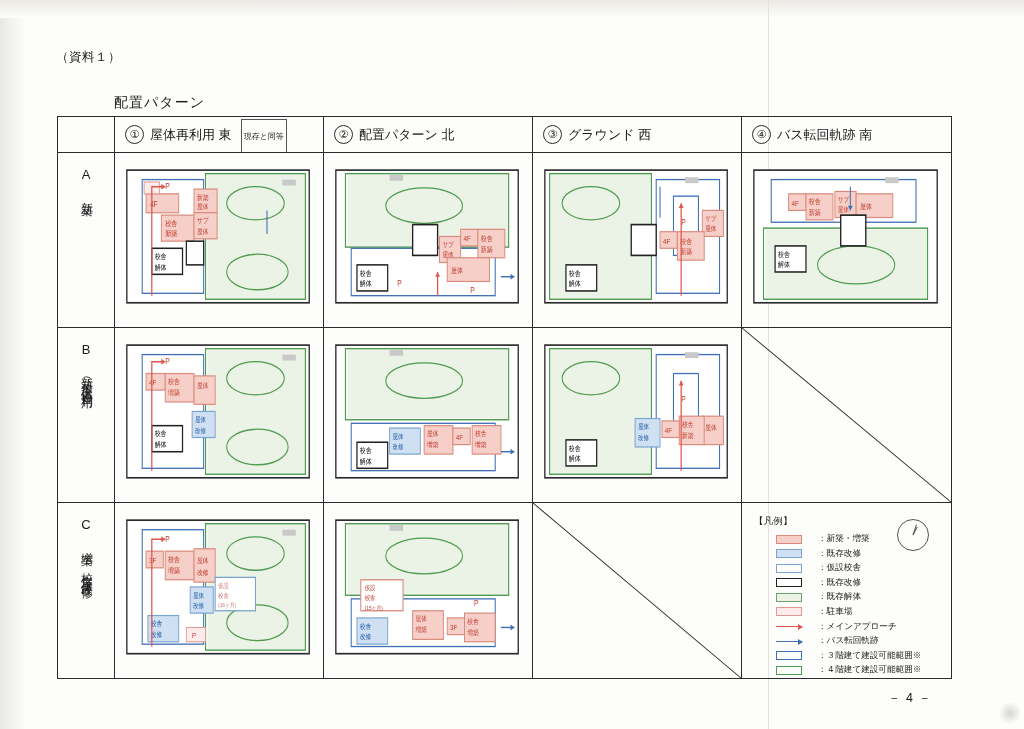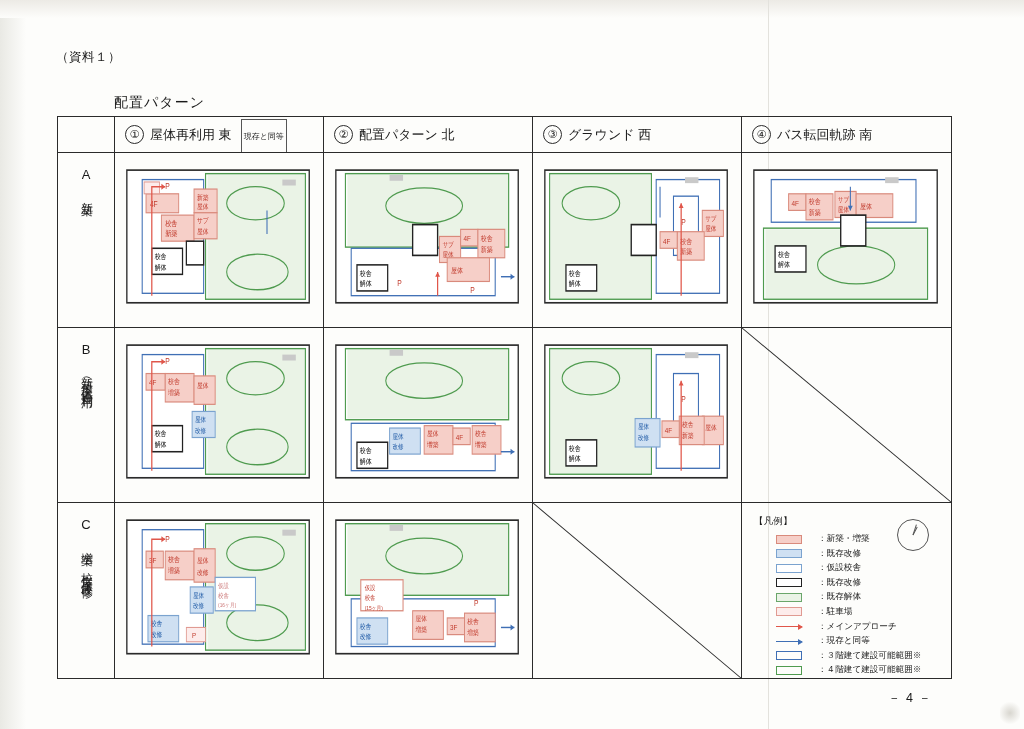--- a/index.html
+++ b/index.html
@@ -466,21 +466,21 @@
         <div class="legend-row">
           <span class="swatch sw-park"></span>
           <span>：駐車場</span>
         </div>
         <div class="legend-row">
           <span class="swatch sw-line-red"></span>
           <span>：メインアプローチ</span>
         </div>
         <div class="legend-row">
           <span class="swatch sw-line-blue"></span>
-          <span>：現存と同等</span>
+          <span>：バス転回軌跡</span>
         </div>
         <div class="legend-row">
           <span class="swatch sw-box-blue"></span>
           <span>：３階建て建設可能範囲※</span>
         </div>
         <div class="legend-row">
           <span class="swatch sw-box-green"></span>
           <span>：４階建て建設可能範囲※</span>
         </div>
       </div>

